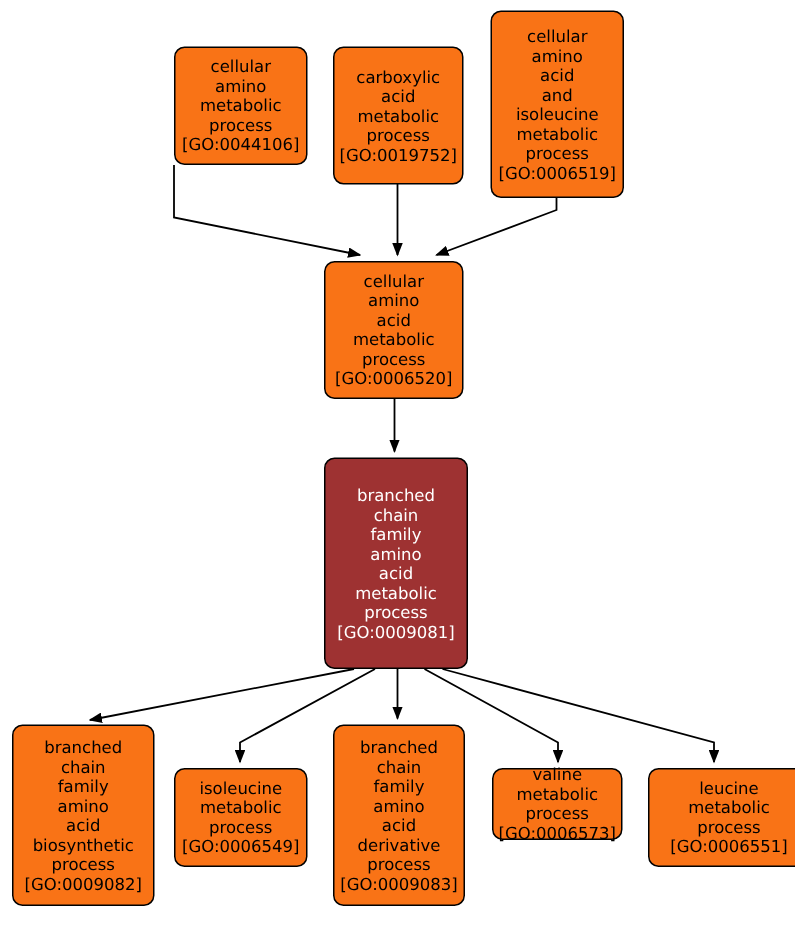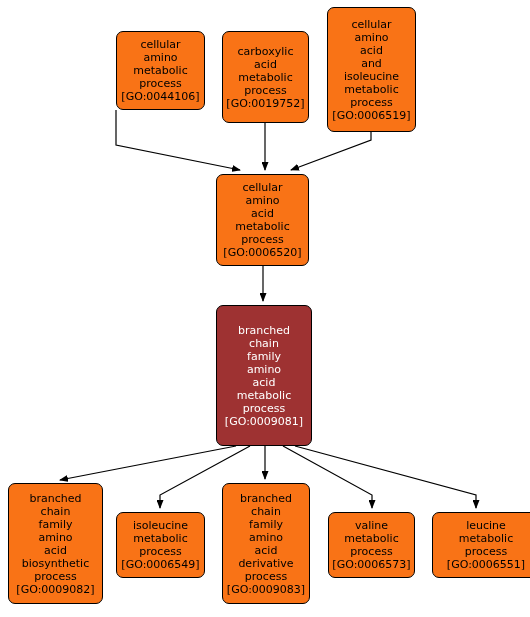--- a/index.html
+++ b/index.html
@@ -139,21 +139,21 @@
       <div class="node normal" title="branched chain family amino acid catabolic process [GO:0009083]" style="left: 222px; top: 483px; width: 88px; height: 121px;">
         <span class="line">branched</span>
         <span class="line">chain</span>
         <span class="line">family</span>
         <span class="line">amino</span>
         <span class="line">acid</span>
         <span class="line">derivative</span>
         <span class="line">process</span>
         <span class="line">[GO:0009083]</span>
       </div>
-      <div class="node normal" title="valine metabolic process [GO:0006573]" style="left: 328px; top: 512px; width: 87px; height: 66px;">
+      <div class="node normal" title="valine metabolic process [GO:0006573]" style="left: 328px; top: 512px; width: 87px; height: 48px;">
         <span class="line">valine</span>
         <span class="line">metabolic</span>
         <span class="line">process</span>
         <span class="line">[GO:0006573]</span>
       </div>
       <div class="node normal" title="leucine metabolic process [GO:0006551]" style="left: 432px; top: 512px; width: 108px; height: 66px;">
         <span class="line">leucine</span>
         <span class="line">metabolic</span>
         <span class="line">process</span>
         <span class="line">[GO:0006551]</span>

